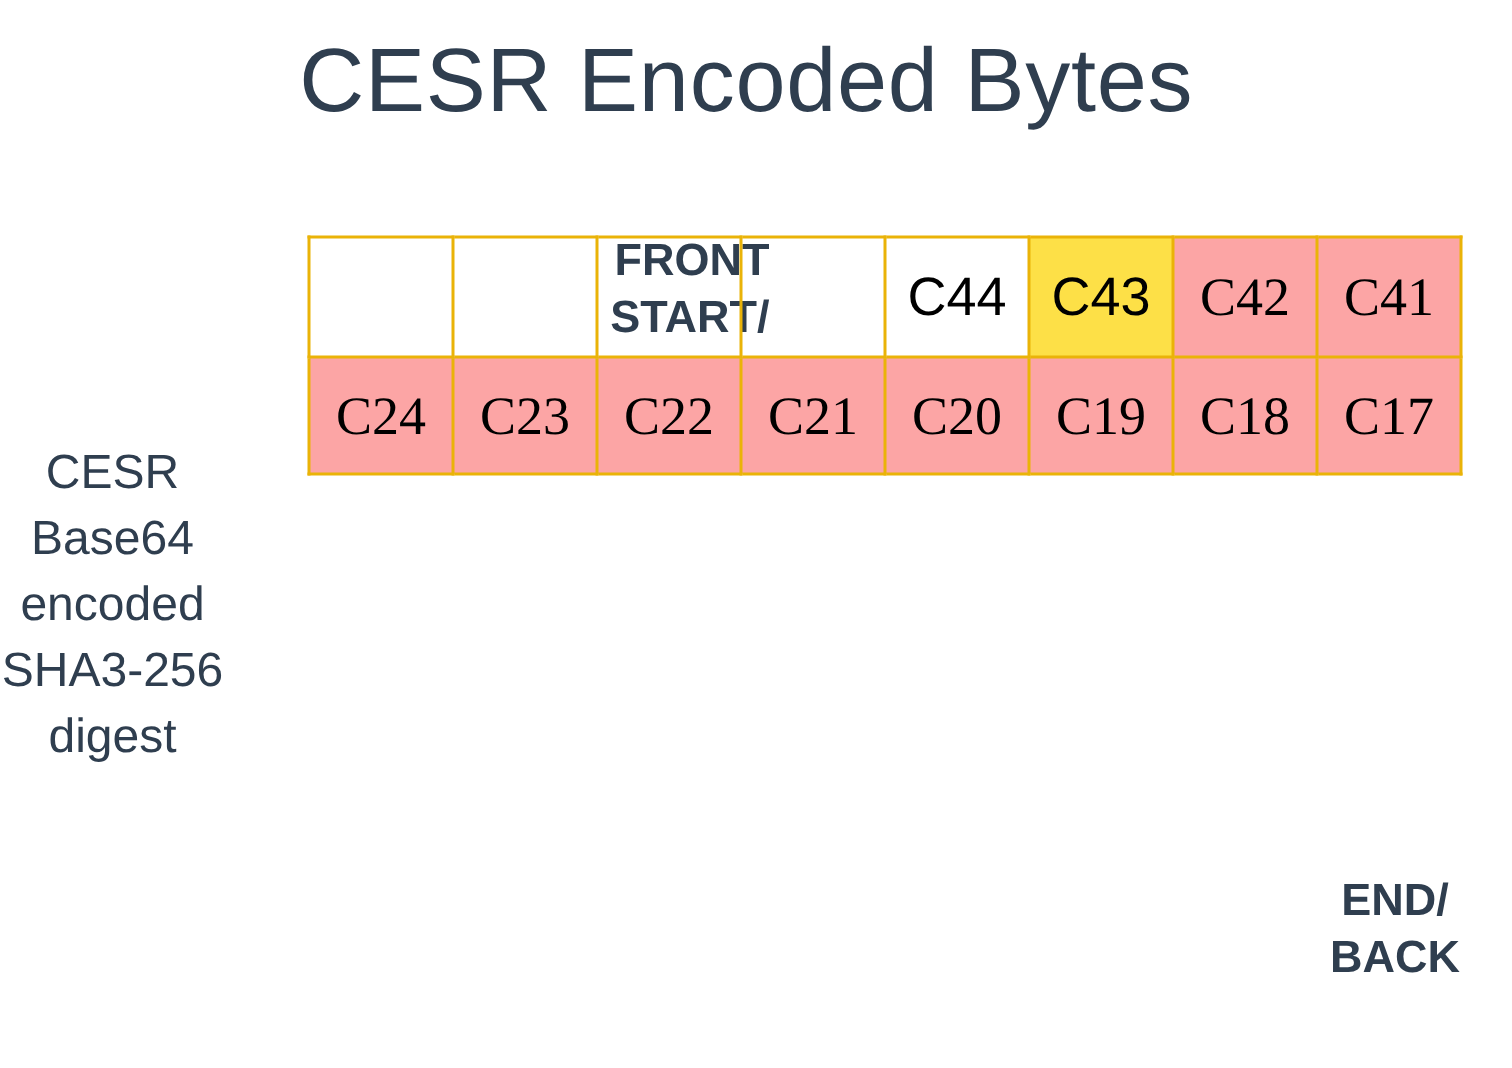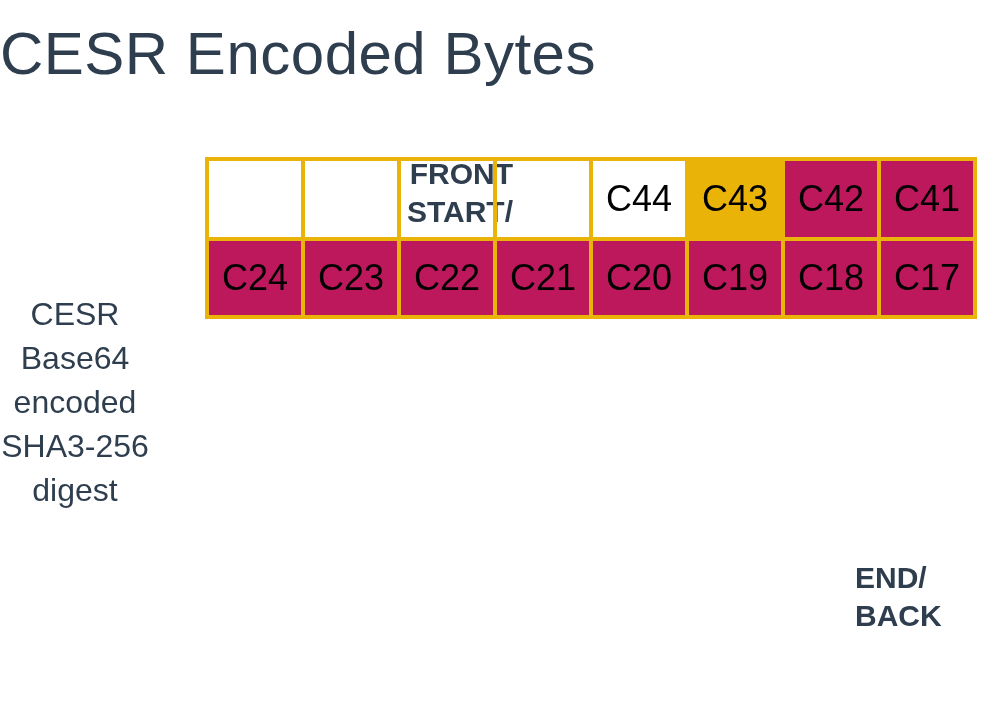--- a/index.html
+++ b/index.html
@@ -15,21 +15,21 @@
     font-family: "Liberation Sans", sans-serif;
     -webkit-font-smoothing: antialiased;
   }
 
   
   #page-title {
     position: absolute;
     top: 18px;
     left: 0;
     width: 995px;
-    text-align: left;
+    text-align: center;
     font-size: 60px;
     line-height: 72px;
     font-weight: 400;
     color: #2f3e4f;
     letter-spacing: 0.5px;
     white-space: nowrap;
   }
 
   
   #side-caption {
@@ -58,24 +58,24 @@
     font-size: 30px;
     line-height: 38px;
     font-weight: bold;
     color: #2f3e4f;
   }
   #start-front-label .cap-line { display: block; white-space: nowrap; }
 
   
   #end-back-label {
     position: absolute;
-    top: 559px;
+    top: 582px;
     left: 855px;
     width: 150px;
-    text-align: left;
+    text-align: center;
     font-size: 30px;
     line-height: 38px;
     font-weight: bold;
     color: #2f3e4f;
   }
   #end-back-label .cap-line { display: block; white-space: nowrap; }
 
   
   #byte-grid {
     position: absolute;
@@ -88,28 +88,28 @@
     width: 96px;
     height: 78px;
     padding: 12px;
     margin: 0;
     text-align: center;
     vertical-align: middle;
     font-size: 36px;
     line-height: 38px;
     font-weight: 400;
     color: #000000;
-    border: 4px solid #eab308;
+    border: 2px solid #eab308;
     box-sizing: border-box;
   }
   
   #byte-grid tr.grid-row-top td { height: 80px; }
 
-  td.cell-dark  { background: #be185d; }
-  td.cell-light { background: #eab308; }
+  td.cell-dark  { background: #fca5a5; font-family: Liberation Serif, serif; }
+  td.cell-light { background: #fde047; }
   td.cell-white { background: #ffffff; }
   td.cell-empty {
     background: transparent;
     border: none;
   }
 </style>
 </head>
 <body>
 
 <div id="page-title">CESR Encoded Bytes</div>

